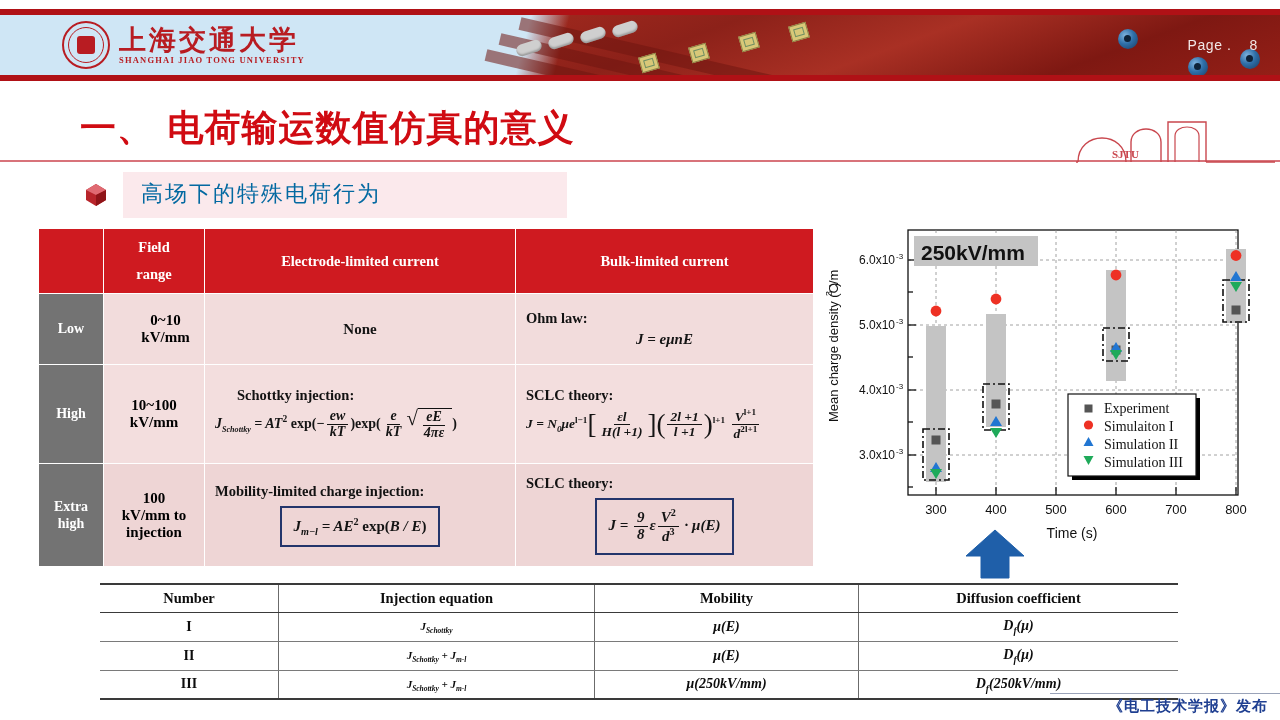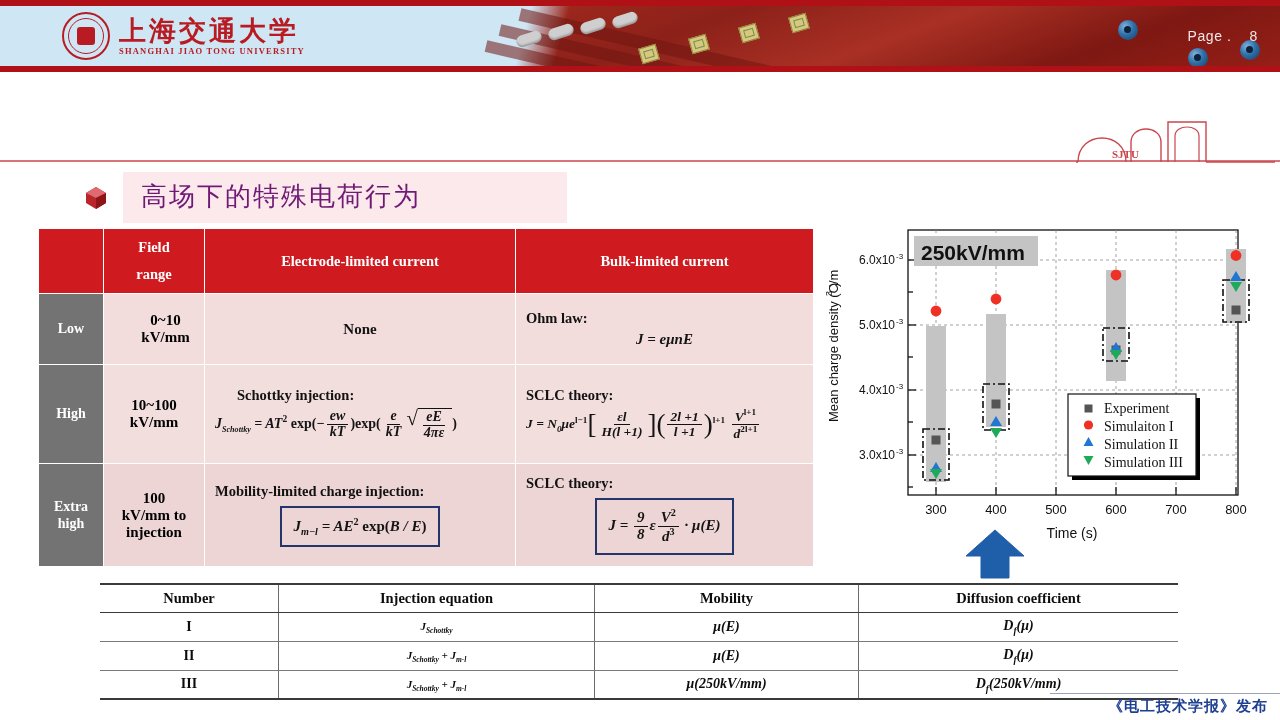--- a/index.html
+++ b/index.html
@@ -3,21 +3,21 @@
 <meta charset="utf-8">
 <style>
   html,body{margin:0;padding:0;}
   body{
     width:1280px;height:720px;background:#ffffff;overflow:hidden;
     font-family:"Liberation Serif",serif;position:relative;
   }
   .slide{position:absolute;inset:0;width:1280px;height:720px;overflow:hidden;background:#fff;}
 
   
-  .header{position:absolute;left:0;top:0;width:1280px;height:72px;overflow:hidden;text-decoration:underline;}
+  .header{position:absolute;left:0;top:9px;width:1280px;height:72px;overflow:hidden;text-decoration:underline;}
   .header-band-top{position:absolute;left:0;top:0;width:1280px;height:6px;background:#b01116;}
   .header-photo{
     position:absolute;left:0;top:6px;width:1280px;height:60px;
     background:
       linear-gradient(105deg,#cfe6f5 0%,#cfe6f5 41%,rgba(207,230,245,0) 44%),
       linear-gradient(160deg,#8f1f18 0%,#7d1a14 18%,#a32a1f 34%,#8c2119 52%,#a93024 68%,#7e1812 84%,#941f17 100%);
   }
   .roof-beam{position:absolute;background:#6f1610;opacity:.55;transform-origin:left center;}
   .tile{position:absolute;width:16px;height:14px;background:#d8c878;border:1px solid #8d8146;transform:rotate(-16deg);}
   .tile::after{content:"";position:absolute;inset:3px;border:1px solid #6e8f63;}
@@ -48,21 +48,21 @@
     letter-spacing:1px;white-space:nowrap;
   }
   .title-rule{position:absolute;left:0;top:160px;width:1280px;height:2px;background:#d8737a;}
 
   .arch{position:absolute;right:4px;top:118px;width:200px;height:46px;}
 
   .bullet-row{position:absolute;left:85px;top:172px;display:flex;align-items:center;gap:16px;}
   .gem{width:22px;height:24px;position:relative;}
   .sub-banner{
     background:#fbe9ec;padding:7px 26px 9px 18px;min-width:400px;
-    font-family:"DejaVu Sans",sans-serif;font-size:26px;color:#701a75;letter-spacing:2px;
+    font-family:"DejaVu Sans",sans-serif;font-size:22px;color:#0369a1;letter-spacing:2px;
   }
 
   
   .tbl{position:absolute;left:38px;top:228px;width:776px;border-collapse:collapse;
        font-family:"Liberation Serif",serif;}
   .tbl td{border:1px solid #ffffff;vertical-align:middle;}
   .th-red{background:#cf1a20;color:#fff;font-weight:700;text-align:center;font-size:14.5px;}
   .lbl-red{background:#737373;color:#fff;font-weight:700;text-align:center;font-size:14px;line-height:1.25;}
   .cell-lo{background:#f2dcdc;padding-left:24px;}
   .cell-hi{background:#f3dede;}
@@ -138,20 +138,21 @@
         <span class="logo-cn">上海交通大学</span>
         <span class="logo-en">SHANGHAI JIAO TONG UNIVERSITY</span>
       </div>
     </div>
 
     <div class="page-no">
       <span>Page .</span><b>8</b>
     </div>
   </div>
 
+  <div class="title-main">一、 电荷输运数值仿真的意义</div>
   <div class="title-rule"></div>
 
   <svg class="arch" viewBox="0 0 200 46">
     <path d="M2 44 C2 28, 14 20, 26 20 C38 20, 50 28, 50 44" fill="none" stroke="#c9474e" stroke-width="1.4"></path>
     <path d="M55 44 L55 24 C55 16, 62 11, 70 11 C78 11, 85 16, 85 24 L85 44" fill="none" stroke="#c9474e" stroke-width="1.4"></path>
     <path d="M92 44 L92 4 L130 4 L130 44" fill="none" stroke="#c9474e" stroke-width="1.4"></path>
     <path d="M99 44 L99 18 C99 12, 105 9, 111 9 C117 9, 123 12, 123 18 L123 44" fill="none" stroke="#c9474e" stroke-width="1.2"></path>
     <line x1="130" y1="44" x2="199" y2="44" stroke="#c9474e" stroke-width="1.4"></line>
     <line x1="0" y1="44" x2="2" y2="44" stroke="#c9474e" stroke-width="1.4"></line>
     <text x="36" y="40" font-family="Liberation Serif, serif" font-size="11" font-weight="700" fill="#c9474e">SJTU</text>

